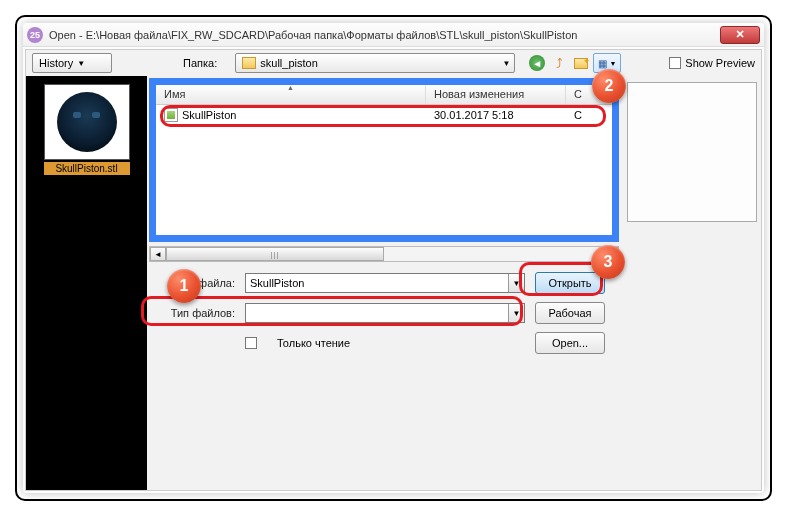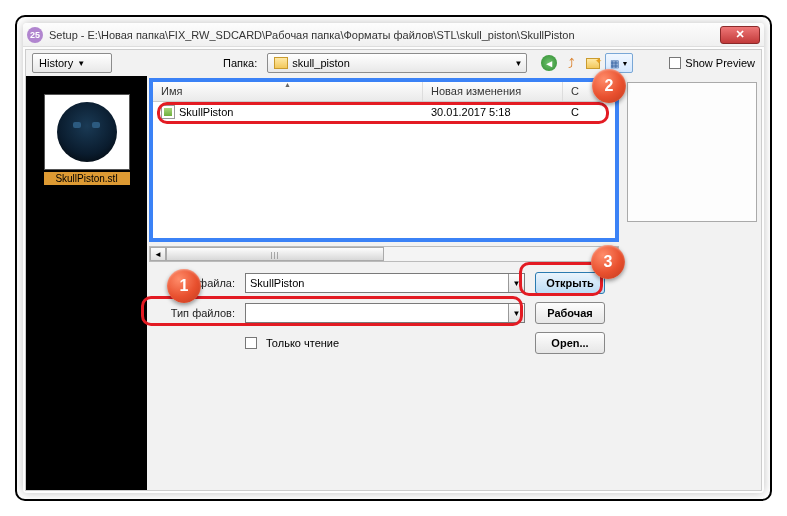--- a/index.html
+++ b/index.html
@@ -7,76 +7,76 @@
 .outer { position: absolute; left: 15px; top: 15px; width: 757px; height: 486px; border: 2px solid #000; border-radius: 10px; overflow: hidden; background: #fff; }
 .window-shadow { position: absolute; inset: 6px; border-radius: 4px; box-shadow: 0 0 10px rgba(0,0,0,0.25); background: #fdfdfd; }
 .titlebar { position: absolute; left: 6px; right: 6px; top: 6px; height: 24px; background: linear-gradient(#fdfdfd,#f0f0f0); display: flex; align-items: center; padding: 0 4px; border-top-left-radius: 4px; border-top-right-radius: 4px; border-bottom: 1px solid #ddd; }
 .appicon { width: 16px; height: 16px; border-radius: 50%; background: #b185cf; color: #fff; font-size: 9px; display: flex; align-items: center; justify-content: center; font-weight: bold; margin-right: 6px; }
 .titletext { color: #333; flex: 1; white-space: nowrap; overflow: hidden; }
 .closebtn { width: 40px; height: 18px; background: linear-gradient(#e77,#c23a3a); border: 1px solid #8a2a2a; border-radius: 3px; display: flex; align-items: center; justify-content: center; color: #fff; font-weight: bold; font-size: 11px; }
 .client { position: absolute; left: 8px; right: 8px; top: 32px; bottom: 8px; background: #f2f2f2; border: 1px solid #ccc; }
 .toolbar { display: flex; align-items: center; height: 26px; padding: 4px 6px; gap: 6px; }
 .dropdown { height: 20px; border: 1px solid #8c8c8c; background: linear-gradient(#fff,#e8e8e8); display: flex; align-items: center; padding: 0 4px 0 6px; border-radius: 2px; }
 .dropdown .arrow { margin-left: 4px; font-size: 8px; }
-.folders-label { margin-left: auto; margin-right: 4px; }
-.folder-combo { width: 260px; }
+.folders-label { margin-left: auto; margin-right: 12px; }
+.folder-combo { width: 280px; }
 .navicons { display: flex; gap: 2px; align-items: center; margin-left: 6px; }
 .navicon { width: 20px; height: 20px; display: flex; align-items: center; justify-content: center; }
 .viewicon { width: 28px; height: 20px; border: 1px solid #79a7d6; background: linear-gradient(#f0f7ff,#d5e8ff); border-radius: 2px; display:flex;align-items:center;justify-content:center; }
-.showpreview { display: flex; align-items: flex-end; gap: 4px; margin-left: 30px; }
+.showpreview { display: flex; align-items: flex-end; gap: 4px; margin-left: 42px; }
 .checkbox { width: 12px; height: 12px; border: 1px solid #777; background: #fff; }
 .body { display: flex; height: calc(100% - 26px); }
 .leftpanel { width: 140px; background: #000; padding: 6px; }
-.thumb { margin: 12px auto 2px; width: 86px; }
+.thumb { margin: 2px auto 2px; width: 86px; }
 .thumb-img { width: 86px; height: 76px; background: #fff; border: 1px solid #555; display: flex; align-items: center; justify-content: center; }
 .circle { width: 60px; height: 60px; border-radius: 50%; background: radial-gradient(circle at 50% 40%, #1a3a55 0%, #0a1c2e 60%, #000 100%); position: relative; }
 .circle::before, .circle::after { content: ""; position: absolute; width: 8px; height: 6px; background: #2c5a7f; border-radius: 2px; top: 34%; }
 .circle::before { left: 28%; } .circle::after { right: 28%; }
 .thumb-label { background: #dd9a33; color: #000; text-align: center; padding: 1px 2px; margin-top: 2px; font-size: 10px; }
 .centerpanel { flex: 1; display: flex; flex-direction: column; }
-.filelist { height: 170px; background: #fff; border: 4px solid #3b82f6; margin: 2px 4px 0 2px; position: relative; }
+.filelist { height: 170px; background: #fff; border: 7px solid #3b82f6; margin: 2px 4px 0 2px; position: relative; }
 .listheader { display: flex; height: 20px; background: linear-gradient(#fdfdfd,#eaeaea); border-bottom: 1px solid #ccc; }
 .colh { padding: 3px 8px; border-right: 1px solid #ddd; color: #333; position: relative; }
 .colh.name { width: 270px; }
 .sortarrow { position:absolute; left:50%; top:-1px; transform:translateX(-50%); font-size:7px; color:#666; }
 .colh.date { width: 140px; }
 .row { display: flex; height: 20px; align-items: center; position: relative; }
 .row .cell { padding: 0 8px; }
 .row .cell.name { width: 270px; display:flex; align-items:center; gap:4px; }
 .fileicon { width:14px; height:14px; background:#fff; border:1px solid #999; position:relative; }
 .fileicon::after { content:""; position:absolute; left:2px; top:2px; width:8px; height:8px; background:linear-gradient(#a7d67a,#6fb03e); }
 .row-highlight { position:absolute; left:4px; right:6px; top:20px; height:22px; border:3px solid #e31b23; border-radius:10px; pointer-events:none; }
 .hscroll { height: 16px; background: #efefef; border: 1px solid #bbb; margin: 4px 4px 0 2px; display: flex; align-items: center; }
 .hscroll .btn { width: 16px; height: 14px; background: linear-gradient(#fdfdfd,#e0e0e0); border: 1px solid #aaa; display:flex;align-items:center;justify-content:center; font-size:8px; }
 .hscroll .track { flex:1; height: 14px; background: #f4f4f4; position: relative; }
 .hscroll .thumb-bar { position: absolute; left: 0; width: 50%; height: 100%; background: linear-gradient(#fdfdfd,#d8d8d8); border: 1px solid #aaa; display:flex;align-items:center;justify-content:center; color:#777; letter-spacing:1px; font-size:7px; }
 .formarea { padding: 10px 8px 6px 8px; display: grid; grid-template-columns: 80px 280px 80px; gap: 8px 10px; align-items: center; position: relative; }
 .formlabel { text-align: right; color: #222; }
 .textinput { height: 20px; border: 1px solid #7a7a7a; background: #fff; padding: 0 18px 0 4px; position: relative; }
 .textinput .val { line-height: 18px; }
 .textinput .arrowbtn { position:absolute; right:0; top:0; width:16px; height:100%; border-left:1px solid #999; background:linear-gradient(#fdfdfd,#e3e3e3); display:flex;align-items:center;justify-content:center; font-size:8px; }
-.stdbtn { height: 22px; width: 70px; border: 1px solid #888; background: linear-gradient(#fdfdfd,#e6e6e6); border-radius: 3px; text-align: center; line-height: 20px; font-weight: bold; }
+.stdbtn { height: 22px; width: 70px; border: 1px solid #888; background: linear-gradient(#fdfdfd,#e6e6e6); border-radius: 3px; text-align: center; line-height: 20px; }
 .stdbtn.open { border:1px solid #2a7ab0; background: linear-gradient(#eaf4fd,#bcdcf5); }
 .redbox-row2 { position:absolute; border:3px solid #e31b23; border-radius:10px; pointer-events:none; }
-.readonly { grid-column: 2; display:flex; align-items:center; gap:9px; }
+.readonly { grid-column: 2; display:flex; align-items:center; gap:20px; }
 .desc { padding: 2px 8px 8px 12px; }
 .descbox { height: 120px; background: #f2f2f2; }
 .rightpanel { width: 140px; padding: 6px 4px; }
 .previewbox { width: 130px; height: 140px; border: 1px solid #aaa; background: #fdfdfd; }
 .marker { position:absolute; width:34px; height:34px; border-radius:50%; background:radial-gradient(circle at 35% 30%, #ff8c6a, #e8502e 55%, #c03a1e); box-shadow: 0 2px 4px rgba(0,0,0,0.4), inset 0 1px 2px rgba(255,255,255,0.4); color:#fff; font-weight:bold; font-size:16px; display:flex; align-items:center; justify-content:center; z-index:50; }
 </style>
 </head>
 <body>
 
 <div class="outer">
   <div class="window-shadow"></div>
 
   <div class="titlebar">
     <div class="appicon">25</div>
-    <div class="titletext">Setup - E:\Новая папка\FIX_RW_SDCARD\Рабочая папка\Форматы файлов\STL\skull_piston\SkullPiston</div>
+    <div class="titletext">Open - E:\Новая файла\FIX_RW_SDCARD\Рабочая папка\Форматы файлов\STL\skull_piston\SkullPiston</div>
     <div class="closebtn">✕</div>
   </div>
 
   <div class="client">
     <div class="toolbar">
       <div class="dropdown" style="width:80px">
         <span>History</span>
         <span class="arrow">▼</span>
       </div>
       <span class="folders-label">Папка:</span>

